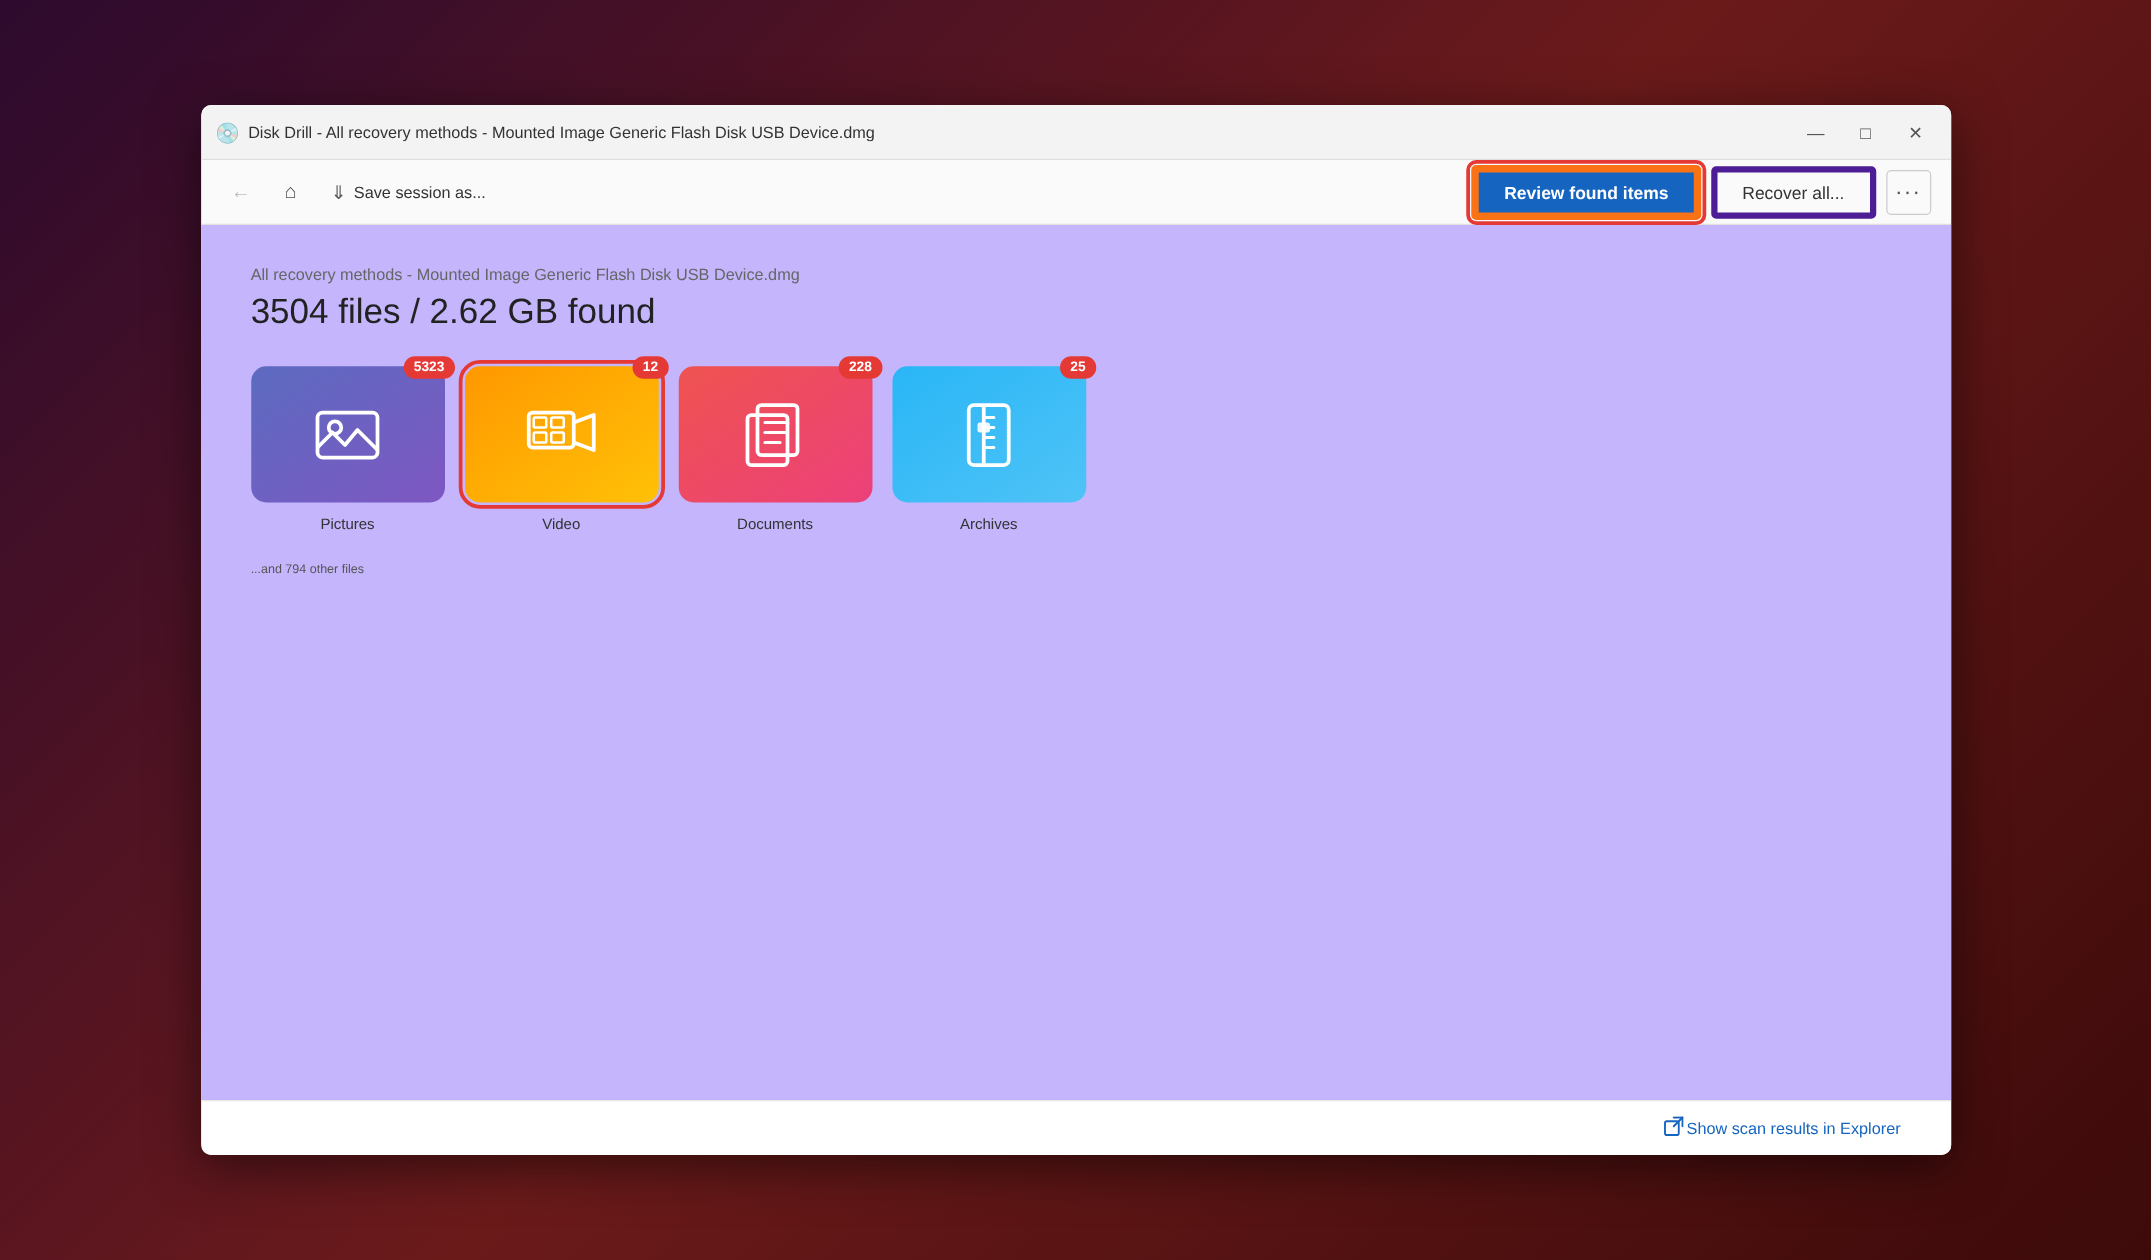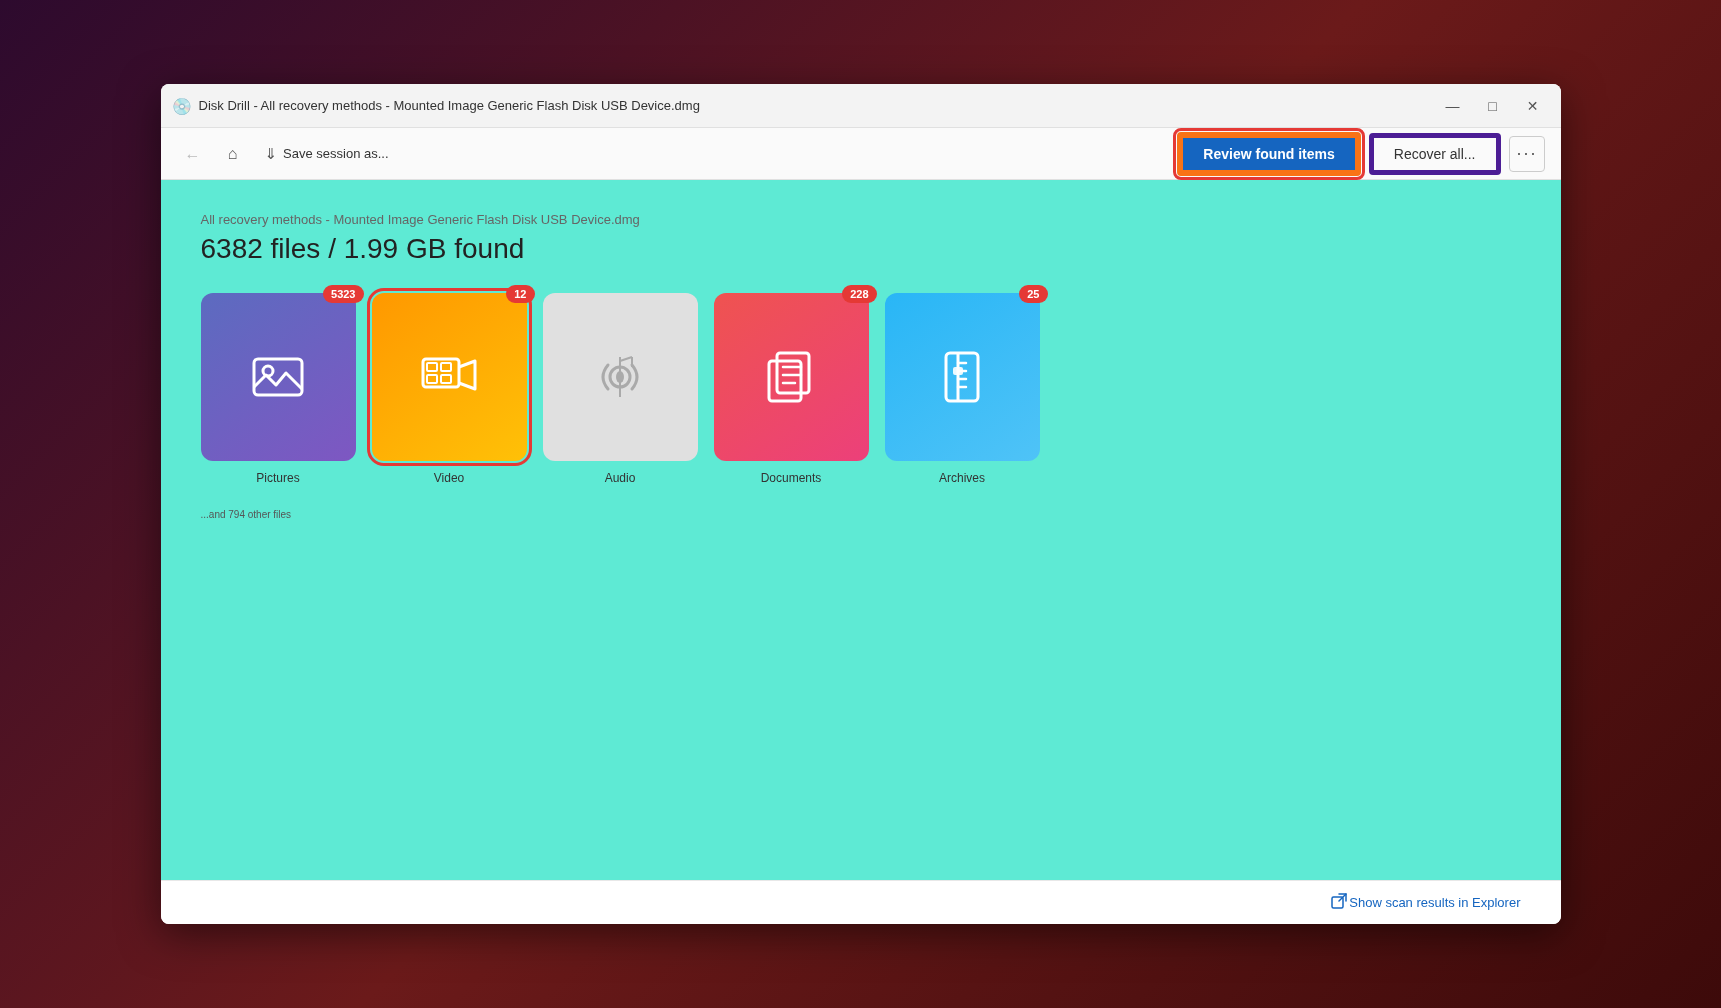--- a/index.html
+++ b/index.html
@@ -141,21 +141,21 @@
       justify-content: center;
       font-size: 18px;
       color: #555;
       letter-spacing: 1px;
     }
 
     
     .main-content {
       flex: 1;
       padding: 32px 40px;
-      background: #5eead4;
+      background: #c4b5fd;
       overflow-y: auto;
     }
     .scan-subtitle {
       font-size: 13px;
       color: #666;
       margin-bottom: 6px;
     }
     .scan-title {
       font-size: 28px;
       font-weight: 300;
@@ -177,21 +177,21 @@
       align-items: center;
       cursor: pointer;
       position: relative;
     }
     .category-card-selected .card-icon-wrapper {
       outline: 3px solid #e53935;
       outline-offset: 2px;
     }
     .card-icon-wrapper {
       width: 155px;
-      height: 168px;
+      height: 109px;
       border-radius: 12px;
       display: flex;
       align-items: center;
       justify-content: center;
       position: relative;
       margin-bottom: 10px;
     }
     .card-badge {
       position: absolute;
       top: -8px;
@@ -292,21 +292,21 @@
     <div class="toolbar-spacer"></div>
     <button class="review-btn">Review found items</button>
     <button class="recover-all-btn">Recover all...</button>
     <button class="more-btn">
       <span>···</span>
     </button>
   </div>
 
   <div class="main-content">
     <div class="scan-subtitle">All recovery methods - Mounted Image Generic Flash Disk USB Device.dmg</div>
-    <div class="scan-title">6382 files / 1.99 GB found</div>
+    <div class="scan-title">3504 files / 2.62 GB found</div>
 
     <div class="category-row">
 
       <div class="category-card">
         <div class="card-icon-wrapper card-pictures">
           <span class="card-badge">5323</span>
           <svg class="card-svg" viewBox="0 0 64 64" fill="none" xmlns="http://www.w3.org/2000/svg">
             <rect x="8" y="14" width="48" height="36" rx="4" stroke="white" stroke-width="3" fill="none"></rect>
             <circle cx="22" cy="26" r="5" stroke="white" stroke-width="3" fill="none"></circle>
             <polyline points="8,42 20,30 30,40 40,28 56,44" stroke="white" stroke-width="3" fill="none" stroke-linejoin="round"></polyline>
@@ -323,34 +323,20 @@
             <rect x="10" y="18" width="10" height="8" rx="1" stroke="white" stroke-width="2" fill="none"></rect>
             <rect x="24" y="18" width="10" height="8" rx="1" stroke="white" stroke-width="2" fill="none"></rect>
             <rect x="10" y="30" width="10" height="8" rx="1" stroke="white" stroke-width="2" fill="none"></rect>
             <rect x="24" y="30" width="10" height="8" rx="1" stroke="white" stroke-width="2" fill="none"></rect>
             <polyline points="42,22 58,16 58,44 42,38" stroke="white" stroke-width="3" fill="none" stroke-linejoin="round"></polyline>
           </svg>
         </div>
         <span class="card-label">Video</span>
       </div>
 
-      <div class="category-card">
-        <div class="card-icon-wrapper card-audio">
-          <svg class="card-svg" viewBox="0 0 64 64" fill="none" xmlns="http://www.w3.org/2000/svg">
-            <path d="M32 12 L32 52" stroke="#aaa" stroke-width="2"></path>
-            <circle cx="32" cy="32" r="10" stroke="#aaa" stroke-width="3" fill="none"></circle>
-            <path d="M20 20 Q10 32 20 44" stroke="#aaa" stroke-width="3" fill="none" stroke-linecap="round"></path>
-            <path d="M44 20 Q54 32 44 44" stroke="#aaa" stroke-width="3" fill="none" stroke-linecap="round"></path>
-            <ellipse cx="32" cy="32" rx="4" ry="6" fill="#aaa"></ellipse>
-            <line x1="32" y1="16" x2="44" y2="12" stroke="#aaa" stroke-width="2"></line>
-            <line x1="44" y1="12" x2="44" y2="22" stroke="#aaa" stroke-width="2"></line>
-          </svg>
-        </div>
-        <span class="card-label">Audio</span>
-      </div>
 
       <div class="category-card">
         <div class="card-icon-wrapper card-documents">
           <span class="card-badge">228</span>
           <svg class="card-svg" viewBox="0 0 64 64" fill="none" xmlns="http://www.w3.org/2000/svg">
             <rect x="10" y="16" width="32" height="40" rx="3" stroke="white" stroke-width="3" fill="none"></rect>
             <rect x="18" y="8" width="32" height="40" rx="3" stroke="white" stroke-width="3" fill="none"></rect>
             <line x1="24" y1="22" x2="42" y2="22" stroke="white" stroke-width="2.5" stroke-linecap="round"></line>
             <line x1="24" y1="30" x2="42" y2="30" stroke="white" stroke-width="2.5" stroke-linecap="round"></line>
             <line x1="24" y1="38" x2="36" y2="38" stroke="white" stroke-width="2.5" stroke-linecap="round"></line>

